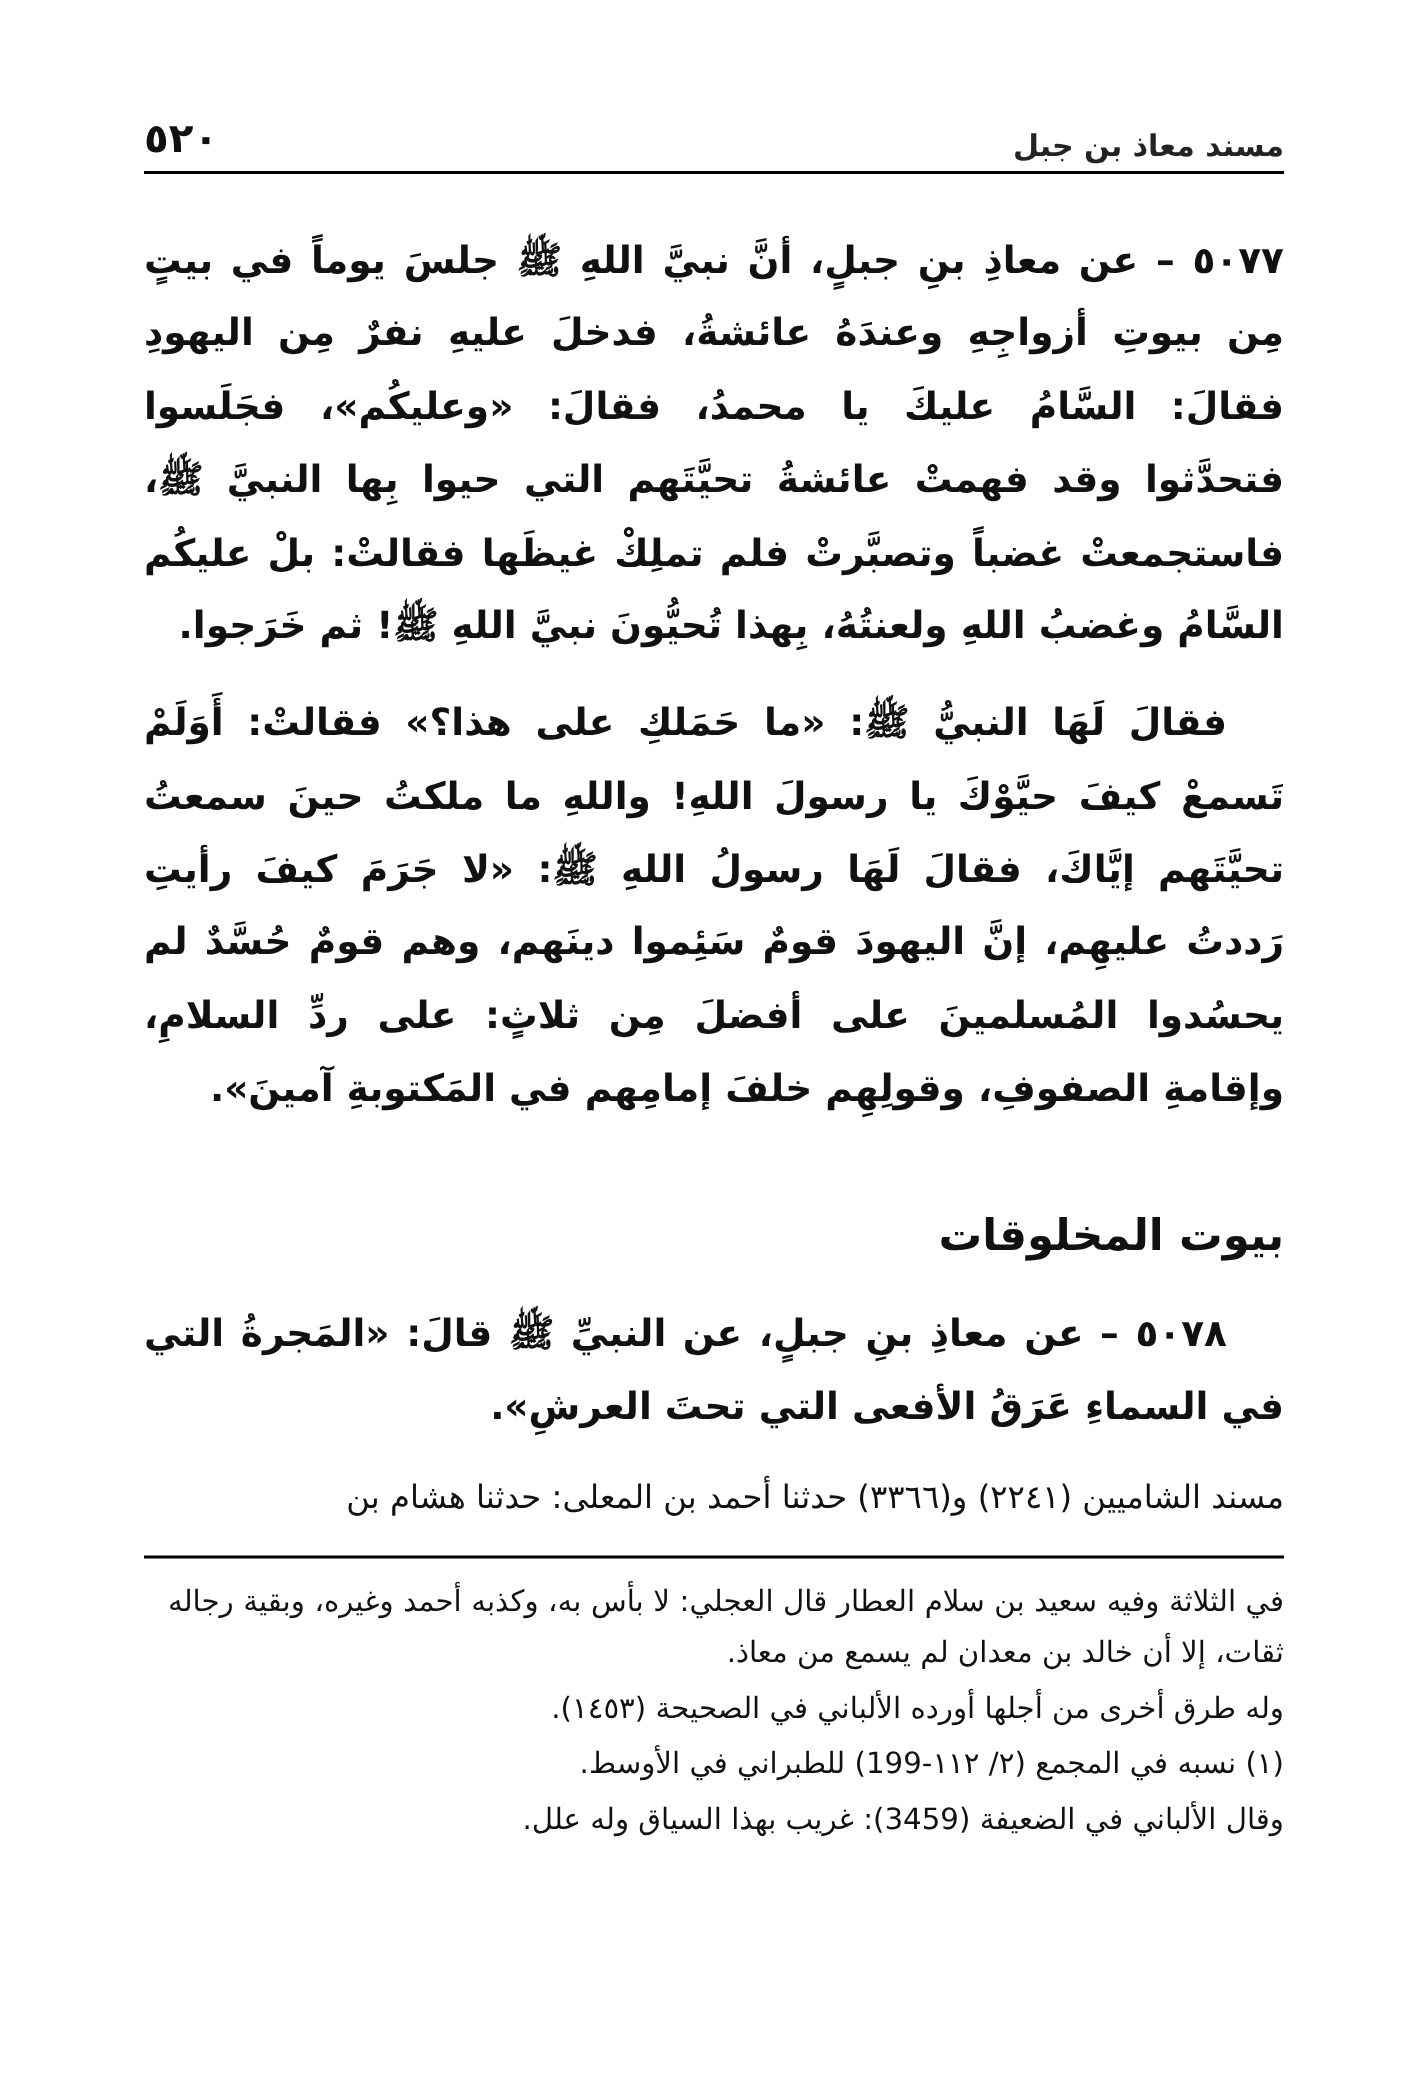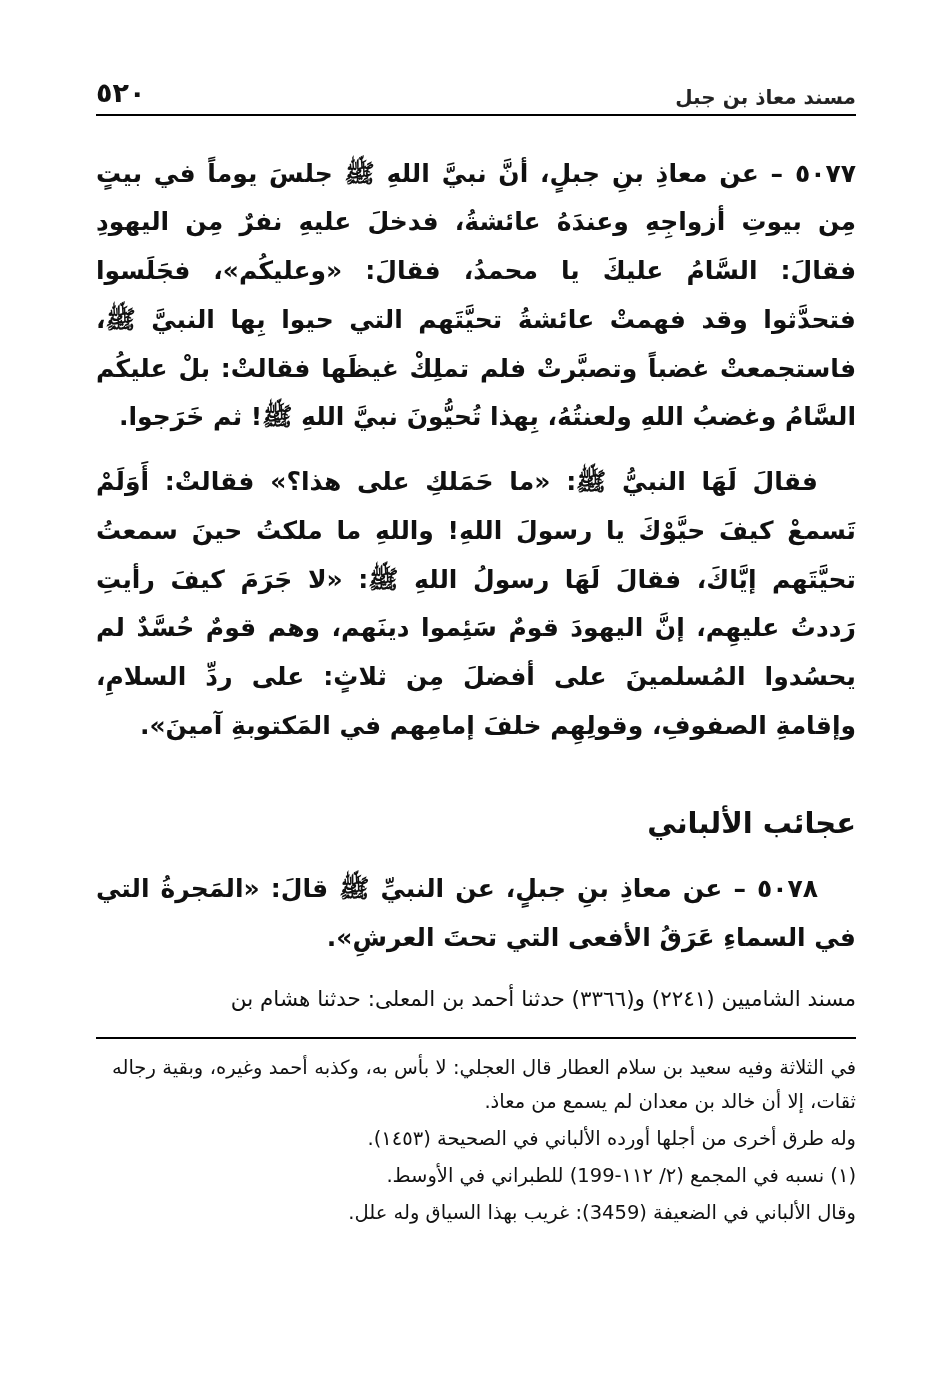--- a/index.html
+++ b/index.html
@@ -120,21 +120,21 @@
 
   <div class="body-text">
 
     <p class="para hadith-body">٥٠٧٧ – عن معاذِ بنِ جبلٍ، أنَّ نبيَّ اللهِ ﷺ جلسَ يوماً في بيتٍ مِن بيوتِ أزواجِهِ وعندَهُ عائشةُ، فدخلَ عليهِ نفرٌ مِن اليهودِ فقالَ: السَّامُ عليكَ يا محمدُ، فقالَ: «وعليكُم»، فجَلَسوا فتحدَّثوا وقد فهمتْ عائشةُ تحيَّتَهم التي حيوا بِها النبيَّ ﷺ، فاستجمعتْ غضباً وتصبَّرتْ فلم تملِكْ غيظَها فقالتْ: بلْ عليكُم السَّامُ وغضبُ اللهِ ولعنتُهُ، بِهذا تُحيُّونَ نبيَّ اللهِ ﷺ! ثم خَرَجوا.</p>
 
     <p class="para hadith-body indent">فقالَ لَهَا النبيُّ ﷺ: «ما حَمَلكِ على هذا؟» فقالتْ: أَوَلَمْ تَسمعْ كيفَ حيَّوْكَ يا رسولَ اللهِ! واللهِ ما ملكتُ حينَ سمعتُ تحيَّتَهم إيَّاكَ، فقالَ لَهَا رسولُ اللهِ ﷺ: «لا جَرَمَ كيفَ رأيتِ رَددتُ عليهِم، إنَّ اليهودَ قومٌ سَئِموا دينَهم، وهم قومٌ حُسَّدٌ لم يحسُدوا المُسلمينَ على أفضلَ مِن ثلاثٍ: على ردِّ السلامِ، وإقامةِ الصفوفِ، وقولِهِم خلفَ إمامِهم في المَكتوبةِ آمينَ».</p>
 
     <div class="spacer-sm"></div>
 
 
-    <h2 class="section-heading">عجائب الألباني</h2>
+    <h2 class="section-heading">بيوت المخلوقات</h2>
 
     <p class="para hadith-body indent">٥٠٧٨ – عن معاذِ بنِ جبلٍ، عن النبيِّ ﷺ قالَ: «المَجرةُ التي في السماءِ عَرَقُ الأفعى التي تحتَ العرشِ».</p>
 
     <p class="sanad noindent">مسند الشاميين (٢٢٤١) و(٣٣٦٦) حدثنا أحمد بن المعلى: حدثنا هشام بن</p>
 
   </div>
 
   <hr class="footnote-sep">
 
   <div class="footnotes">

